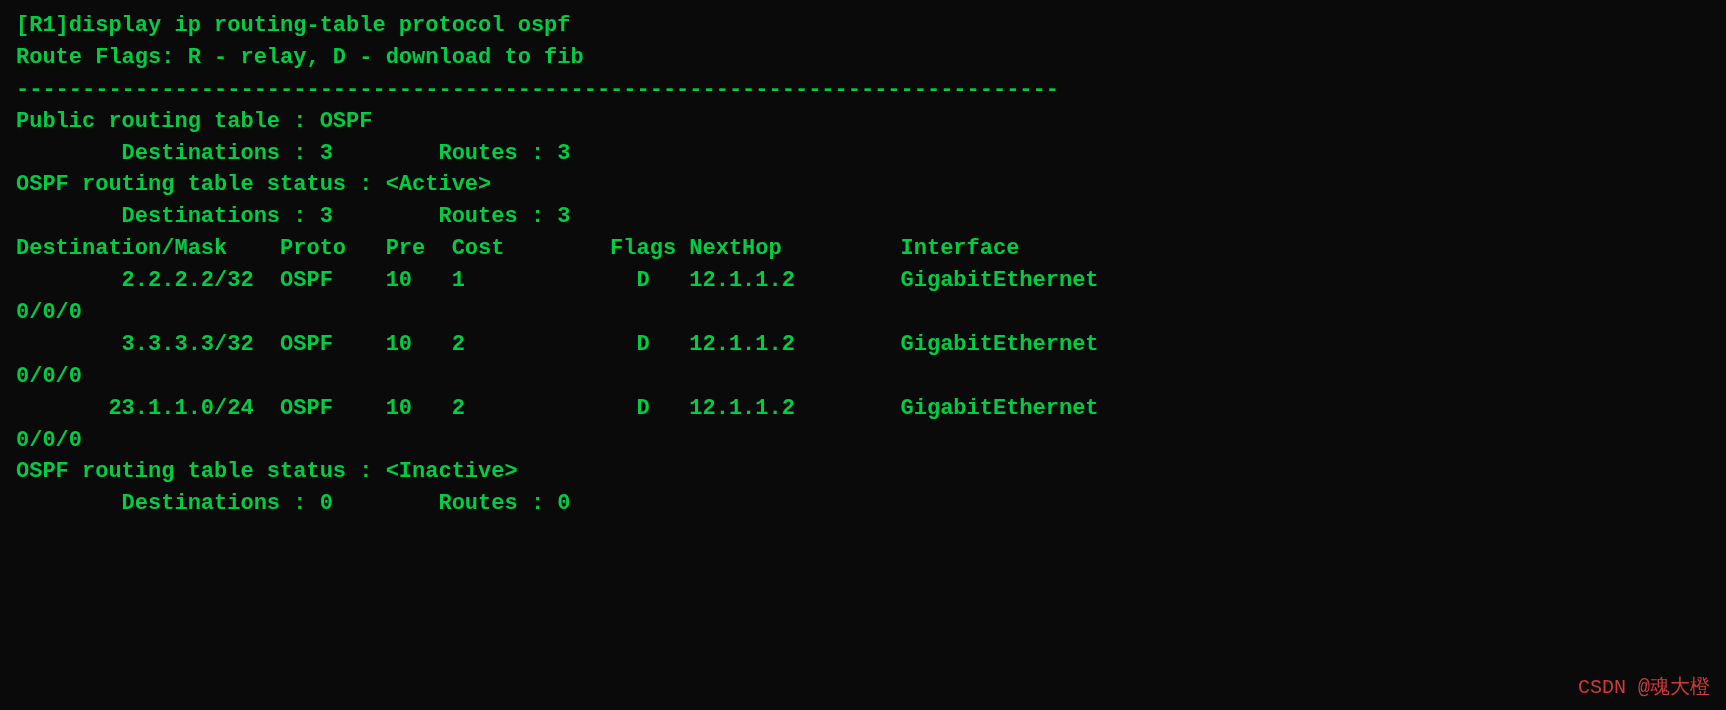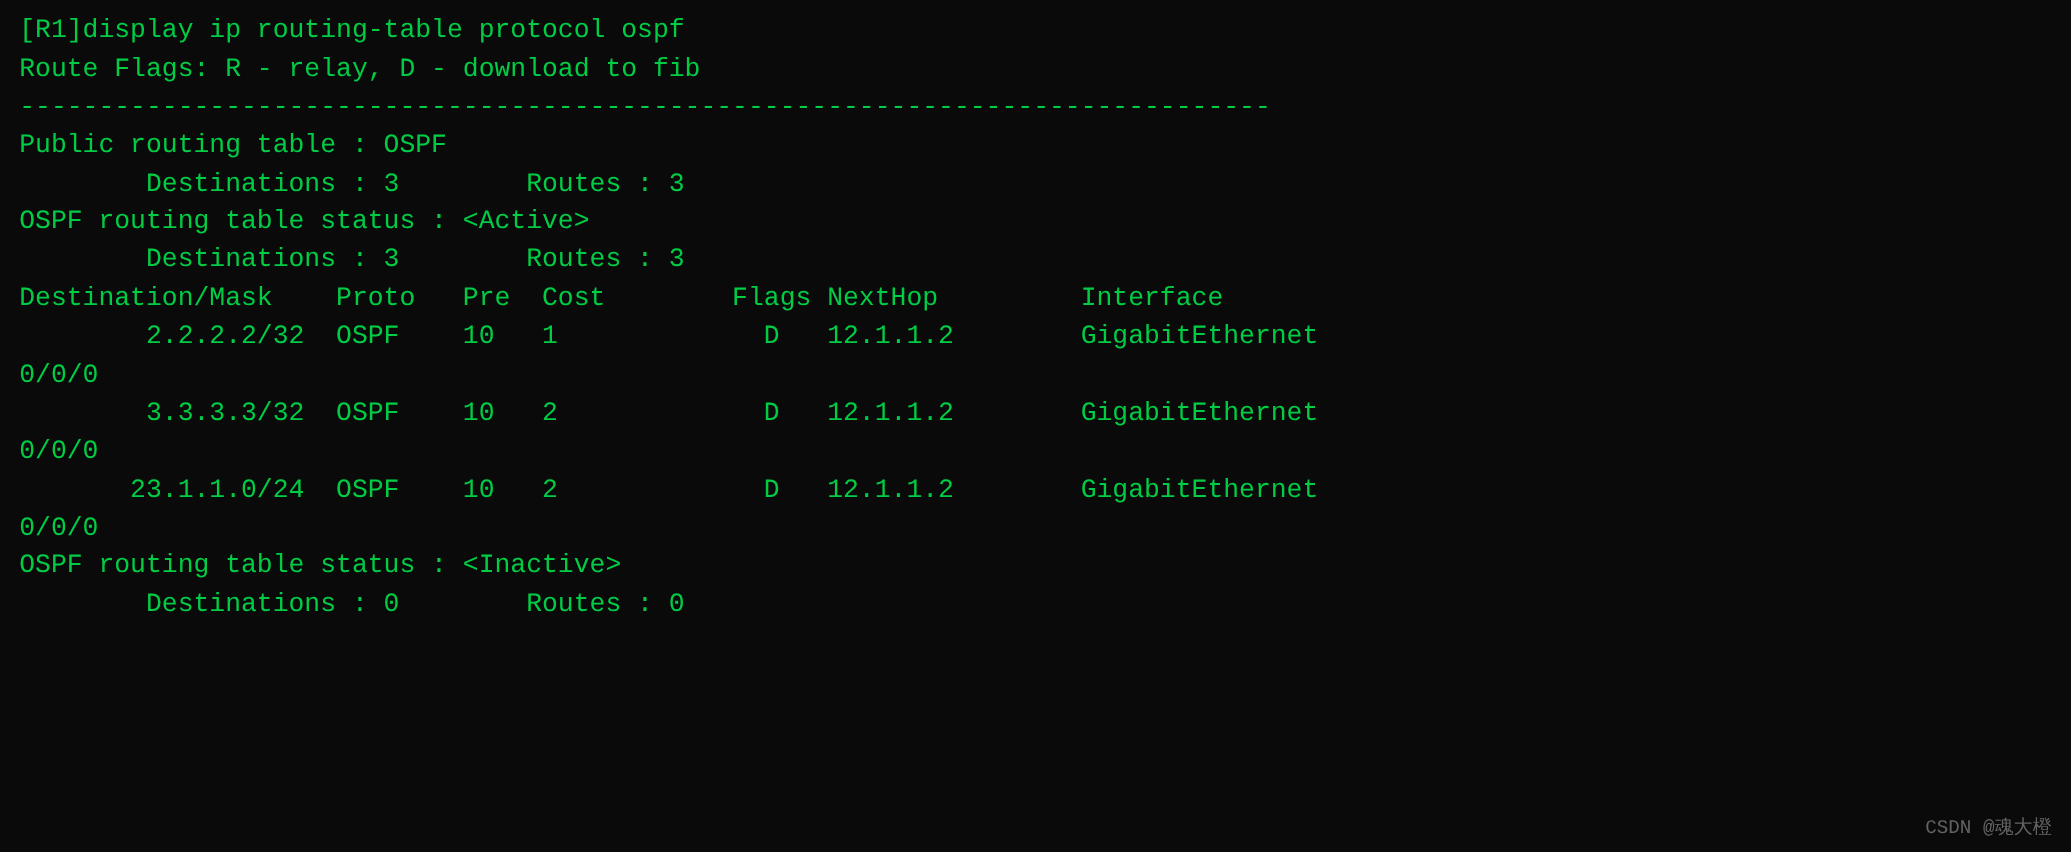--- a/index.html
+++ b/index.html
@@ -15,32 +15,33 @@
       font-size: 22px;
       line-height: 1.45;
       width: 1726px;
       height: 710px;
       overflow: hidden;
       padding: 10px 16px;
     }
 
     .terminal-content {
       white-space: pre;
+      font-weight: bold;
     }
 
     .line {
       display: block;
     }
 
     .watermark {
       position: absolute;
       bottom: 8px;
       right: 16px;
-      color: #737373;
-      font-size: 16px;
+      color: #ef4444;
+      font-size: 20px;
       opacity: 0.85;
       margin-top: 31px;
     }
   </style>
 </head>
 <body>
 
 <div class="terminal-content"><span class="line">[R1]display ip routing-table protocol ospf</span><span class="line">Route Flags: R - relay, D - download to fib</span><span class="line">-------------------------------------------------------------------------------</span><span class="line">Public routing table : OSPF</span><span class="line">        Destinations : 3        Routes : 3</span><span class="line"></span><span class="line">OSPF routing table status : &lt;Active&gt;</span><span class="line">        Destinations : 3        Routes : 3</span><span class="line"></span><span class="line">Destination/Mask    Proto   Pre  Cost        Flags NextHop         Interface</span><span class="line"></span><span class="line">        2.2.2.2/32  OSPF    10   1             D   12.1.1.2        GigabitEthernet</span><span class="line">0/0/0</span><span class="line">        3.3.3.3/32  OSPF    10   2             D   12.1.1.2        GigabitEthernet</span><span class="line">0/0/0</span><span class="line">       23.1.1.0/24  OSPF    10   2             D   12.1.1.2        GigabitEthernet</span><span class="line">0/0/0</span><span class="line"></span><span class="line">OSPF routing table status : &lt;Inactive&gt;</span><span class="line">        Destinations : 0        Routes : 0</span></div>
 <div class="watermark">CSDN @魂大橙</div>
 

